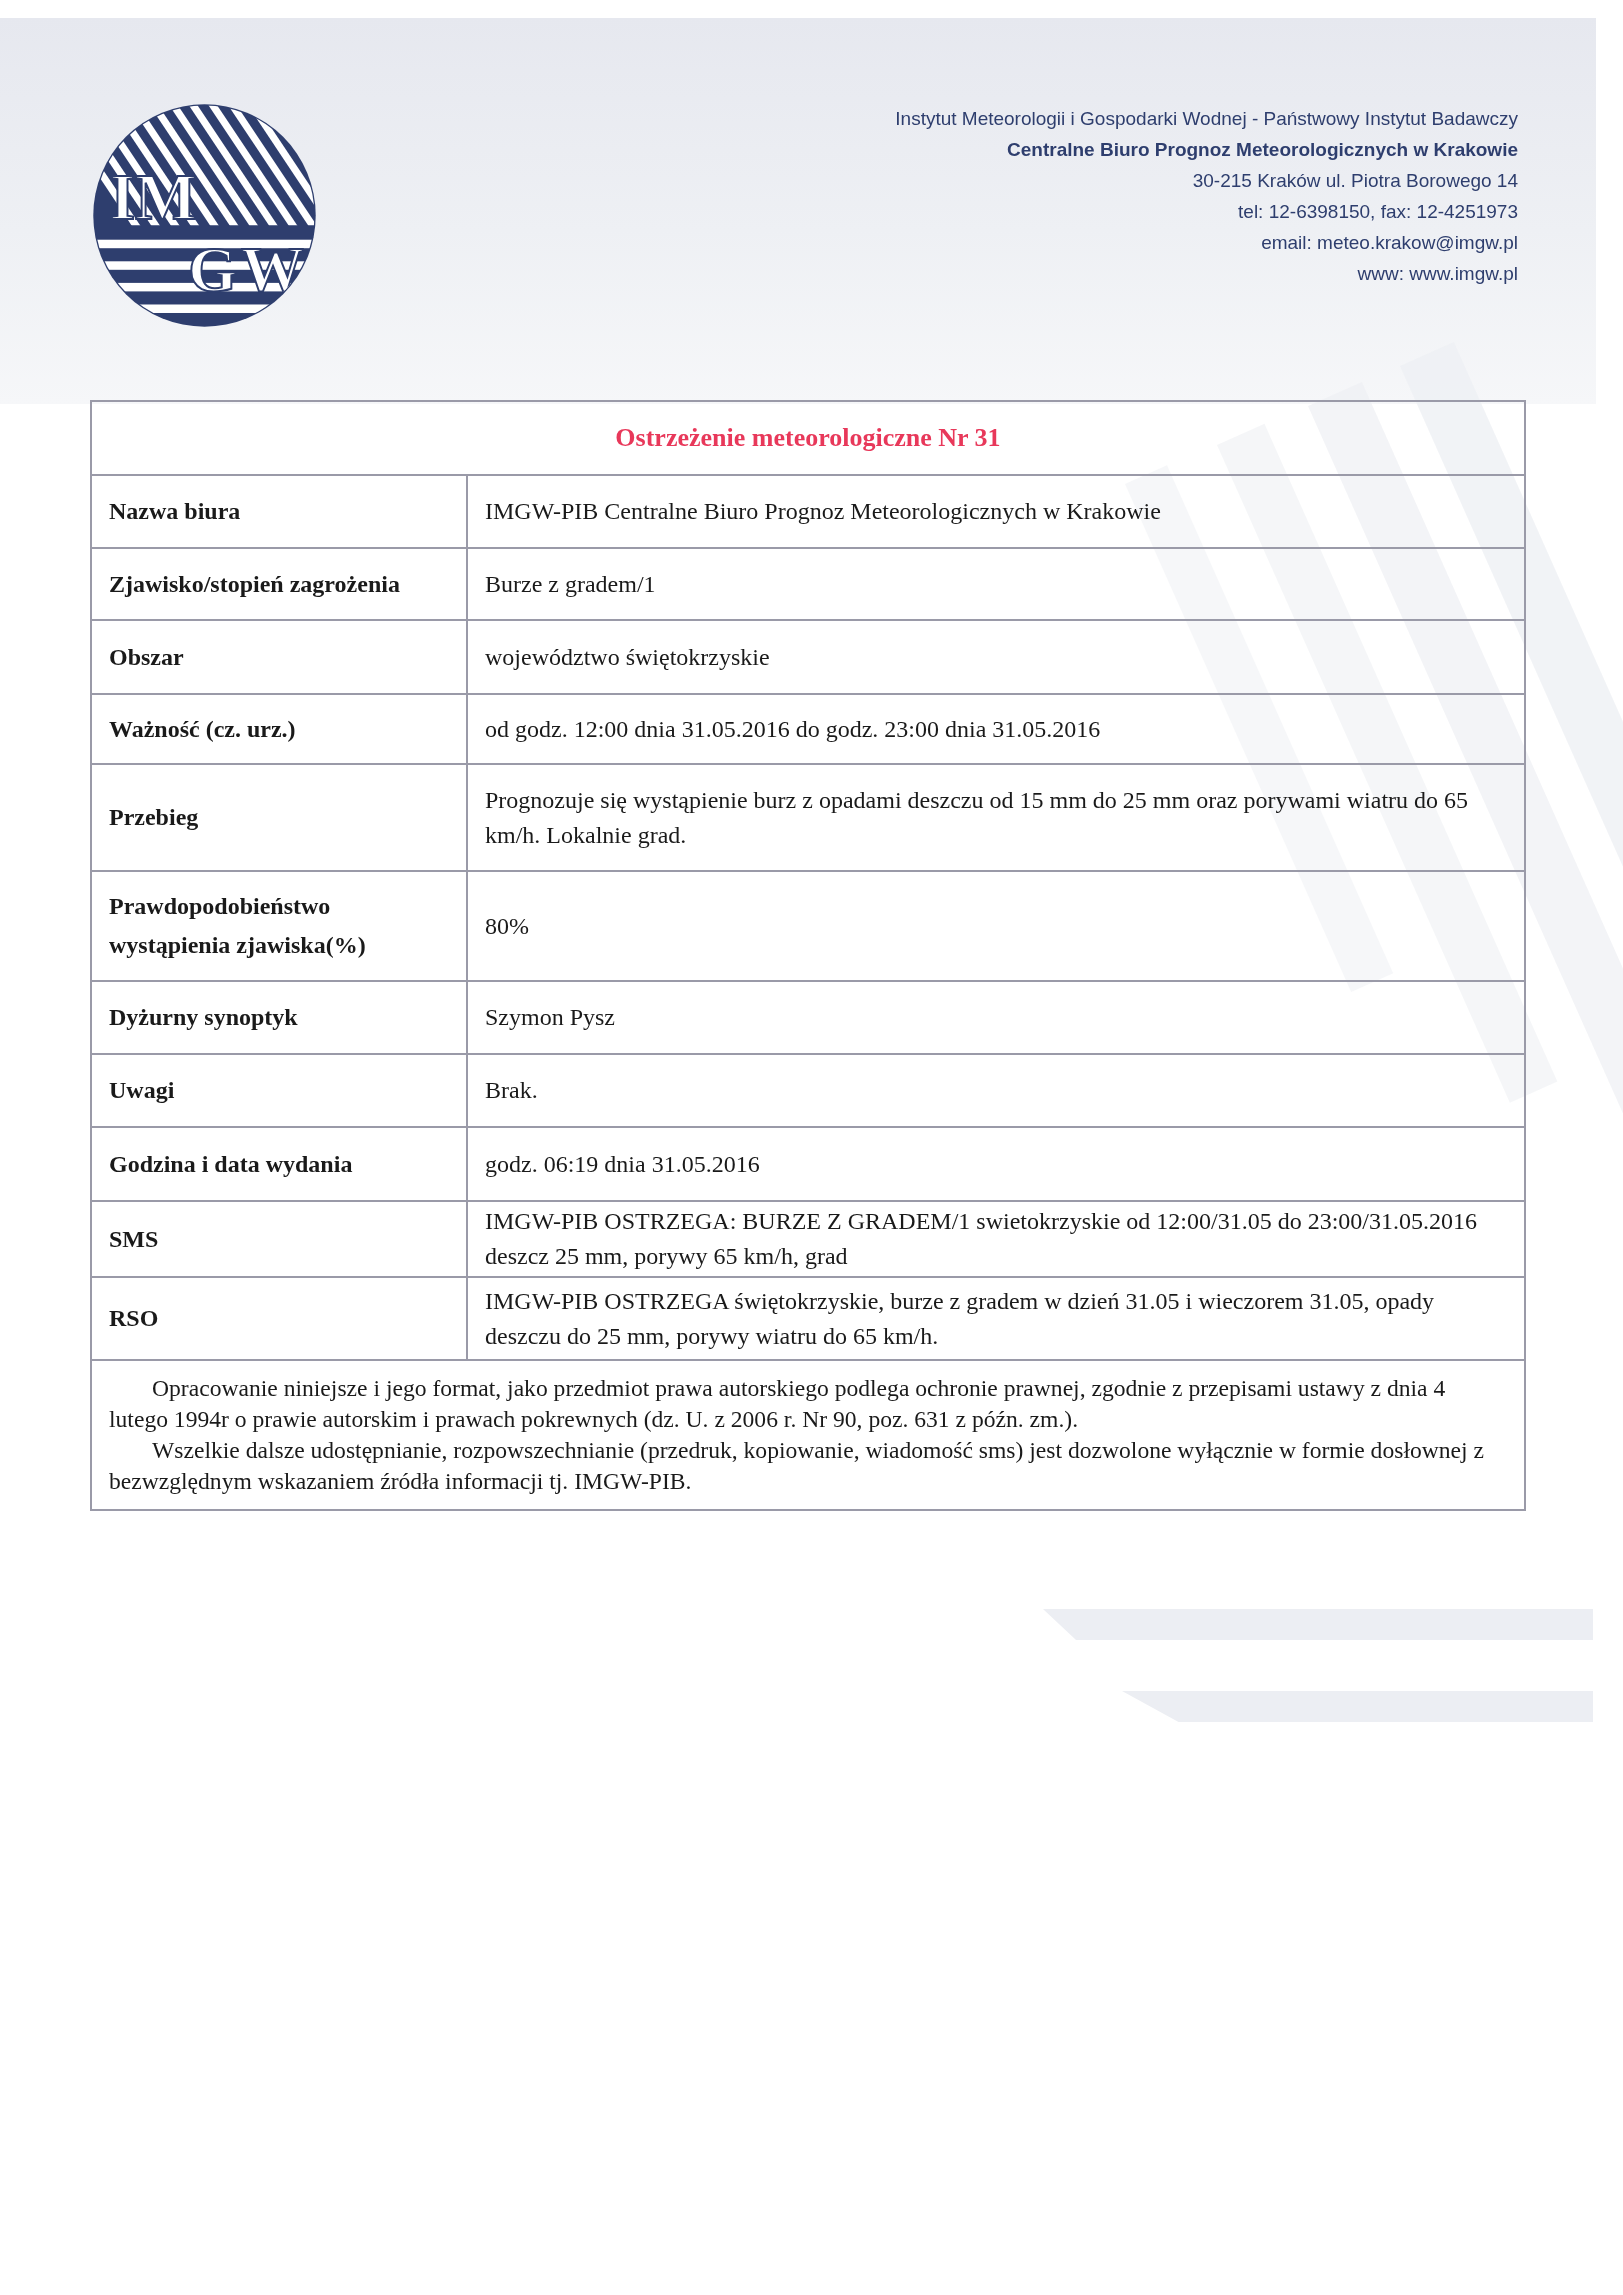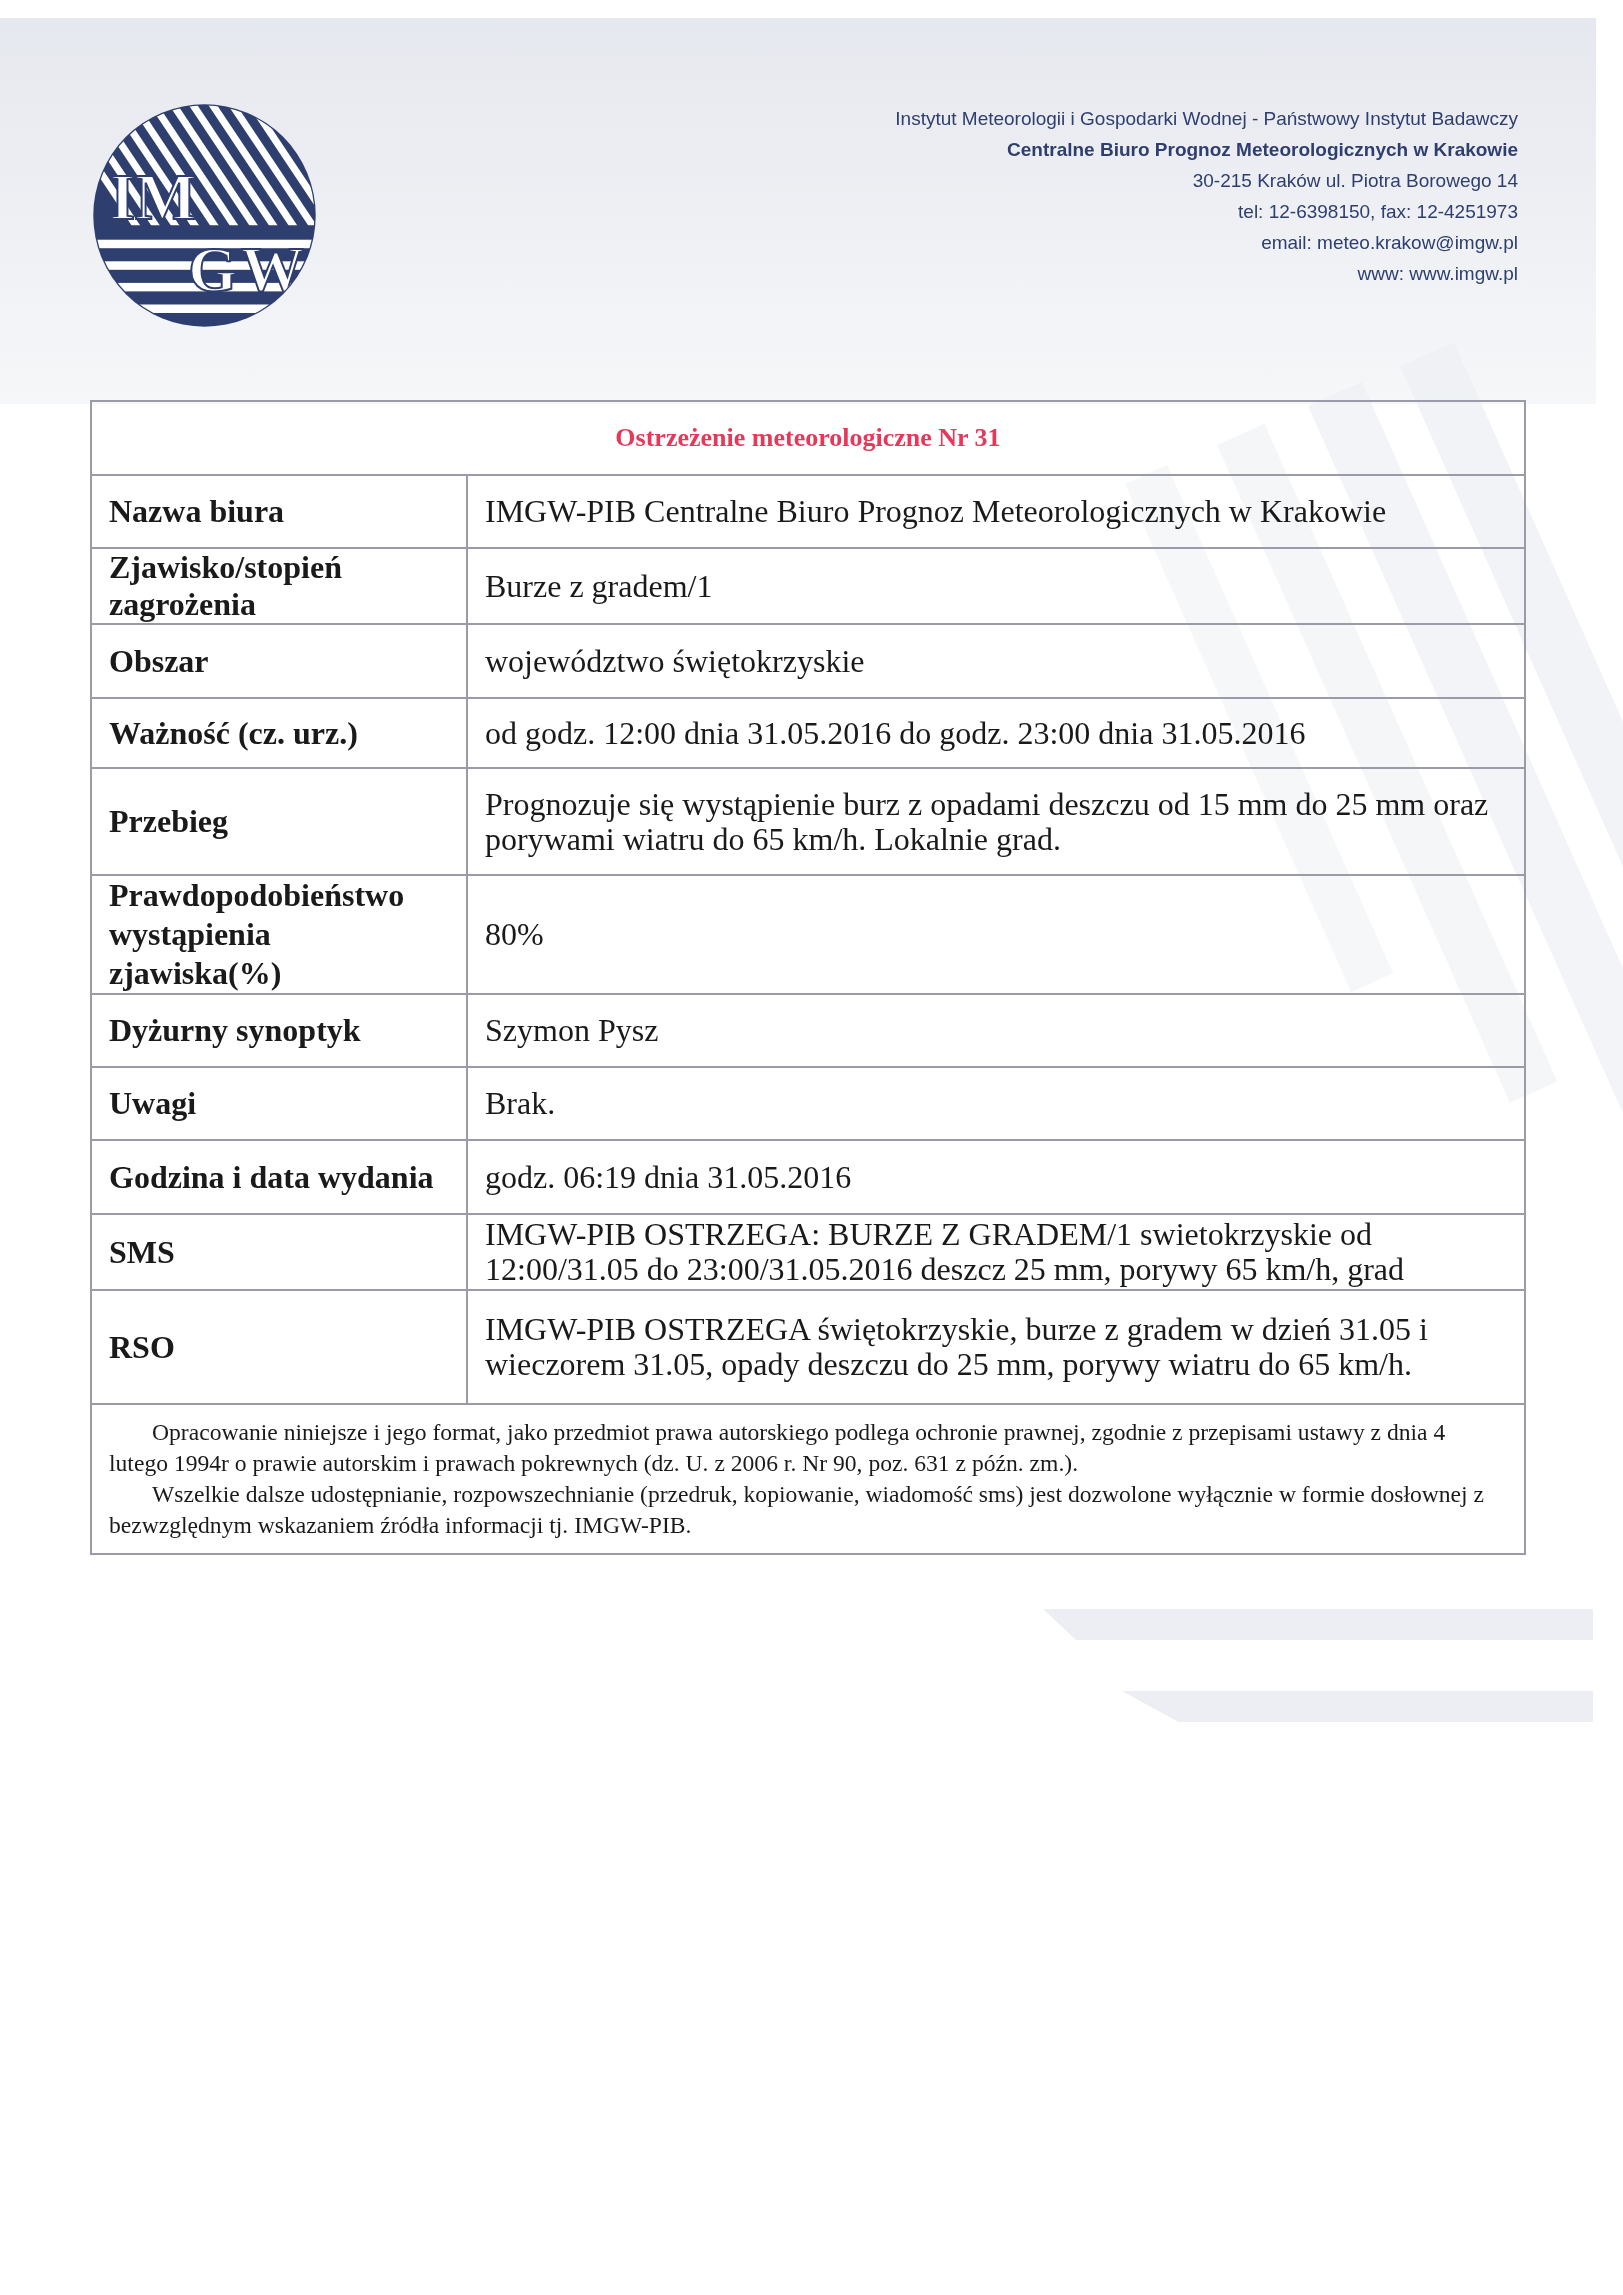--- a/index.html
+++ b/index.html
@@ -31,21 +31,21 @@
     font-size: 19px; line-height: 31px;
   }
   .letterhead .bold { font-weight: bold; }
   
   .warn-table {
     position: absolute; left: 90px; top: 400px; width: 1436px;
     border-collapse: collapse;
   }
   .warn-table td {
     border: 2px solid #9a9aa8; padding: 0 17px; vertical-align: middle;
-    font-size: 32px; color: #1a1a1a;
+    font-size: 24px; color: #1a1a1a;
   }
   .warn-table .title-cell {
     text-align: center; color: #e8385a; font-weight: bold; font-size: 26px;
     height: 72px;
   }
   .warn-table .label { width: 340px; font-weight: bold; }
   .warn-table .value { line-height: 35px; }
   .footer-cell { padding: 11.8px 17px !important; line-height: 31px; font-size: 23.6px !important; border-radius: 16px; }
   .footer-cell p { margin: 0; text-indent: 43px; }
 </style>
@@ -149,21 +149,21 @@
     <td class="value">Brak.</td>
   </tr>
   <tr style="height:74px;">
     <td class="label">Godzina i data wydania</td>
     <td class="value">godz. 06:19 dnia 31.05.2016</td>
   </tr>
   <tr style="height:76px;">
     <td class="label">SMS</td>
     <td class="value">IMGW-PIB OSTRZEGA: BURZE Z GRADEM/1 swietokrzyskie od 12:00/31.05 do 23:00/31.05.2016 deszcz 25 mm, porywy 65 km/h, grad</td>
   </tr>
-  <tr style="height:114px;padding-left:26px;">
+  <tr style="height:83px;padding-left:26px;">
     <td class="label">RSO</td>
     <td class="value">IMGW-PIB OSTRZEGA świętokrzyskie, burze z gradem w dzień 31.05 i wieczorem 31.05, opady deszczu do 25 mm, porywy wiatru do 65 km/h.</td>
   </tr>
   <tr>
     <td colspan="2" class="footer-cell">
       <p>Opracowanie niniejsze i jego format, jako przedmiot prawa autorskiego podlega ochronie prawnej, zgodnie z przepisami ustawy z dnia 4 lutego 1994r o prawie autorskim i prawach pokrewnych (dz. U. z 2006 r. Nr 90, poz. 631 z późn. zm.).</p>
       <p>Wszelkie dalsze udostępnianie, rozpowszechnianie (przedruk, kopiowanie, wiadomość sms) jest dozwolone wyłącznie w formie dosłownej z bezwzględnym wskazaniem źródła informacji tj. IMGW-PIB.</p>
     </td>
   </tr>
 </tbody>

